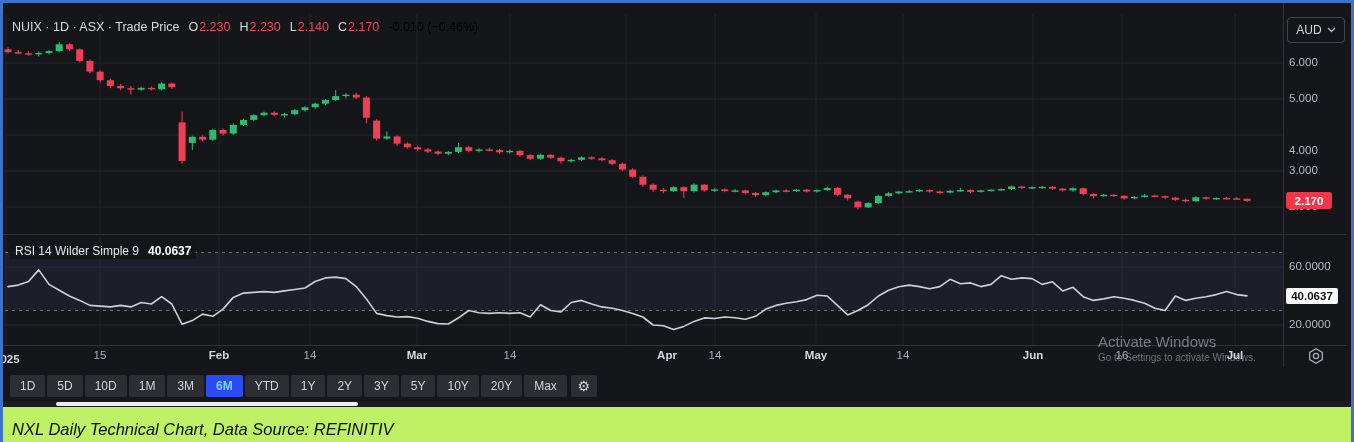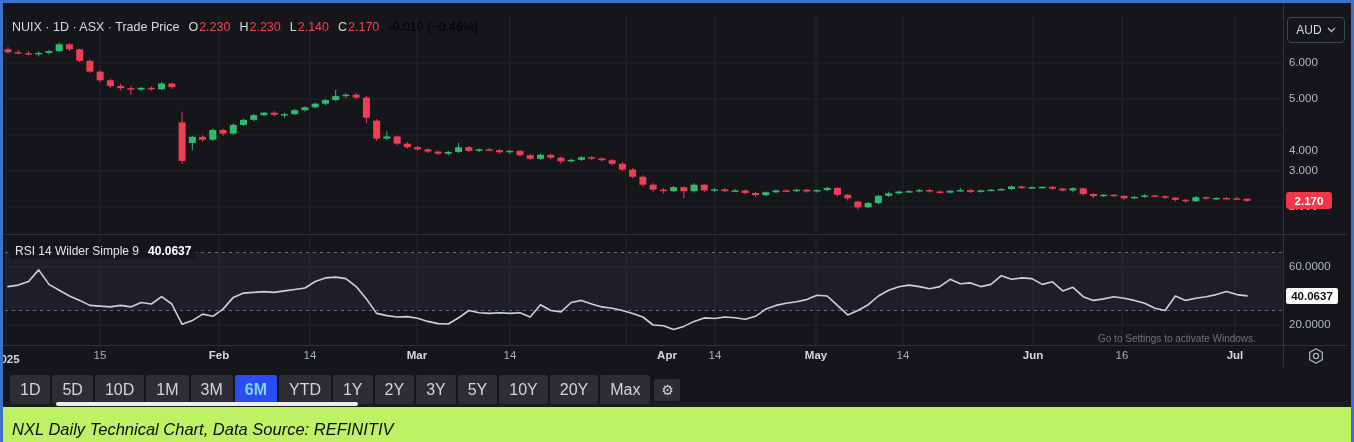--- a/index.html
+++ b/index.html
@@ -22,21 +22,21 @@
   #rsi-title{left:10px;top:243px;display:flex;gap:9px;align-items:center;font-size:12px;background:rgba(21,22,26,.88);padding:1px 5px;z-index:5;}
   #rsi-title .name{color:#e5e5e5;}
   #rsi-title .val{color:#ffffff;font-weight:bold;}
   
   .time-label{top:349px;font-size:11.5px;color:#a9adb6;transform:translateX(-50%);z-index:4;}
   .time-label.em{color:#d6d8dd;font-weight:bold;}
   #year-clip{left:3px;top:349px;width:26px;overflow:hidden;z-index:4;}
   #year-clip span{display:inline-block;margin-left:-9px;font-size:11.5px;color:#d6d8dd;font-weight:bold;}
   
   #toolbar{left:10px;top:375px;display:flex;gap:2px;align-items:center;z-index:5;}
-  .range-btn{height:29px;padding:0 10px;display:flex;align-items:center;background:#2c2e34;color:#d3d5da;font-size:16px;border-radius:2px;cursor:pointer;}
+  .range-btn{height:22px;padding:0 10px;display:flex;align-items:center;background:#2c2e34;color:#d3d5da;font-size:12px;border-radius:2px;cursor:pointer;}
   .range-btn.active{background:#2b4cf0;color:#7dd3fc;font-weight:bold;}
   #gear-btn{height:22px;width:26px;display:flex;align-items:center;justify-content:center;background:#2c2e34;border-radius:2px;color:#cfd2d8;font-size:14px;cursor:pointer;margin-left:2px;}
   #date-box{left:656px;top:373px;width:204px;height:25px;background:#0d0e11;border:1px solid #32343b;border-radius:3px;display:flex;align-items:center;justify-content:center;gap:7px;color:#e3e4e8;font-size:12px;z-index:5;}
   #date-box .sep{color:#9aa0a8;}
   
   #scroll-track{left:3px;top:401px;width:1348px;height:6px;background:#1b1c20;z-index:4;}
   #scroll-thumb{left:56px;top:402px;width:302px;height:4px;background:#ececec;border-radius:2px;z-index:5;}
   
   #watermark{left:1098px;top:333px;z-index:6;line-height:1.25;}
   #watermark .l1{font-size:15px;color:rgba(196,199,206,.55);}
@@ -397,20 +397,21 @@
       <div class="range-btn">20Y</div>
       <div class="range-btn">Max</div>
       <div id="gear-btn">⚙</div>
     </div>
 
 
   <div class="ov" id="scroll-track"></div>
   <div class="ov" id="scroll-thumb"></div>
 
   <div class="ov" id="watermark">
+    <div class="l1">Activate Windows</div>
     <div class="l2">Go to Settings to activate Windows.</div>
   </div>
 
   <svg class="ov" id="hex-icon" width="18" height="18" viewBox="0 0 18 18">
     <path d="M9 1.8 L15.3 5.4 V12.6 L9 16.2 L2.7 12.6 V5.4 Z" fill="none" stroke="#a9adb5" stroke-width="1.3"></path>
     <circle cx="9" cy="9" r="2.6" fill="none" stroke="#a9adb5" stroke-width="1.3"></circle>
   </svg>
 
   <div id="caption-band">
     <span>NXL Daily Technical Chart, Data Source: REFINITIV</span>

